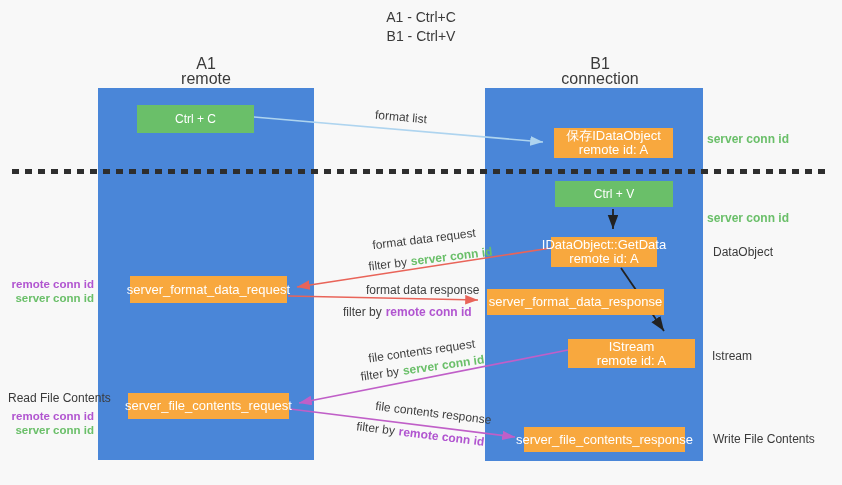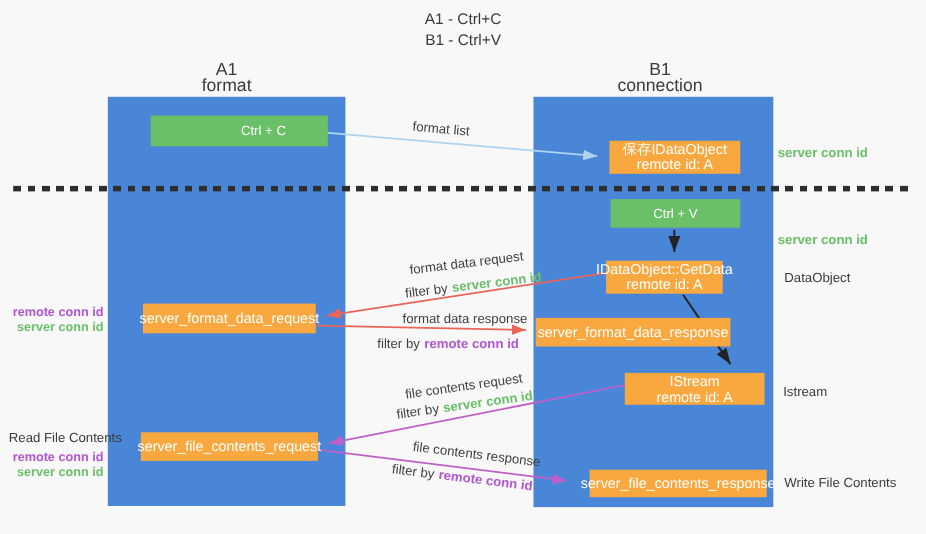--- a/index.html
+++ b/index.html
@@ -64,21 +64,21 @@
 
 <div id="stage">
 
   <div class="abs title">
     <div>A1 - Ctrl+C</div>
     <div>B1 - Ctrl+V</div>
   </div>
 
   <div class="abs ll-header" style="left:146px;">
     <div>A1</div>
-    <div>format</div>
+    <div>remote</div>
   </div>
   <div class="abs ll-header" style="left:540px;">
     <div>B1</div>
     <div>connection</div>
   </div>
 
   <div class="abs lifeline" style="left:98px;top:88px;width:216px;height:372px;"></div>
   <div class="abs lifeline" style="left:485px;top:88px;width:218px;height:373px;"></div>
 
   <svg class="abs arrows" width="842" height="485" viewBox="0 0 842 485">
@@ -100,21 +100,21 @@
     <line x1="613" y1="209" x2="613" y2="229" stroke="#222222" stroke-width="1.8" marker-end="url(#m-black)"></line>
     <line x1="551" y1="248" x2="297" y2="287" stroke="#e96459" stroke-width="1.6" marker-end="url(#m-red)"></line>
     <line x1="288" y1="296" x2="478" y2="300" stroke="#e96459" stroke-width="1.6" marker-end="url(#m-red)"></line>
     <line x1="621" y1="268" x2="664" y2="331" stroke="#222222" stroke-width="1.8" marker-end="url(#m-black)"></line>
     <line x1="568" y1="350" x2="299" y2="403" stroke="#c05fc8" stroke-width="1.6" marker-end="url(#m-purple)"></line>
     <line x1="290" y1="409" x2="515" y2="437" stroke="#c05fc8" stroke-width="1.6" marker-end="url(#m-purple)"></line>
   </svg>
 
   <div class="abs divider"></div>
 
-  <div class="abs node green" style="left:137px;top:105px;width:117px;height:28px;padding-left:44px;">
+  <div class="abs node green" style="left:137px;top:105px;width:117px;height:28px;">
     <span>Ctrl + C</span>
   </div>
 
   <div class="abs node orange" style="left:554px;top:128px;width:119px;height:30px;">
     <span>保存IDataObject</span>
     <span>remote id: A</span>
   </div>
 
   <div class="abs node green" style="left:555px;top:181px;width:118px;height:26px;">
     <span>Ctrl + V</span>
@@ -135,21 +135,21 @@
 
   <div class="abs node orange" style="left:568px;top:339px;width:127px;height:29px;">
     <span>IStream</span>
     <span>remote id: A</span>
   </div>
 
   <div class="abs node orange" style="left:128px;top:393px;width:161px;height:26px;">
     <span>server_file_contents_request</span>
   </div>
 
-  <div class="abs node orange" style="left:524px;top:427px;width:161px;height:25px;margin-left:12px;">
+  <div class="abs node orange" style="left:524px;top:427px;width:161px;height:25px;">
     <span>server_file_contents_response</span>
   </div>
 
   <div class="abs sideline green-text" style="left:707px;top:132px;">server conn id</div>
   <div class="abs sideline green-text" style="left:707px;top:211px;">server conn id</div>
   <div class="abs sideline" style="left:713px;top:245px;">DataObject</div>
   <div class="abs sideline" style="left:712px;top:349px;">Istream</div>
   <div class="abs sideline" style="left:713px;top:432px;">Write File Contents</div>
 
   <div class="abs left-col purple-text" style="top:278px;">remote conn id</div>

